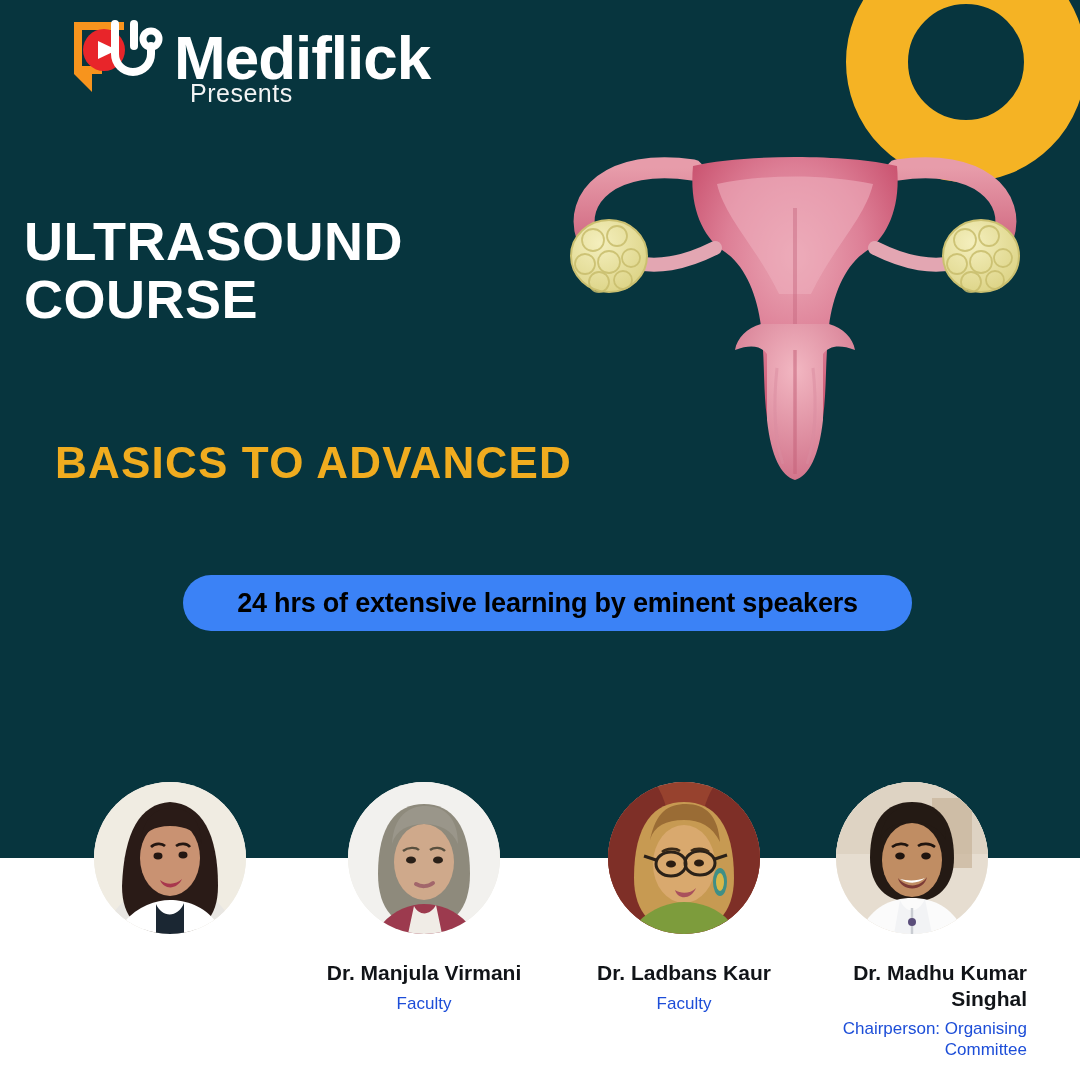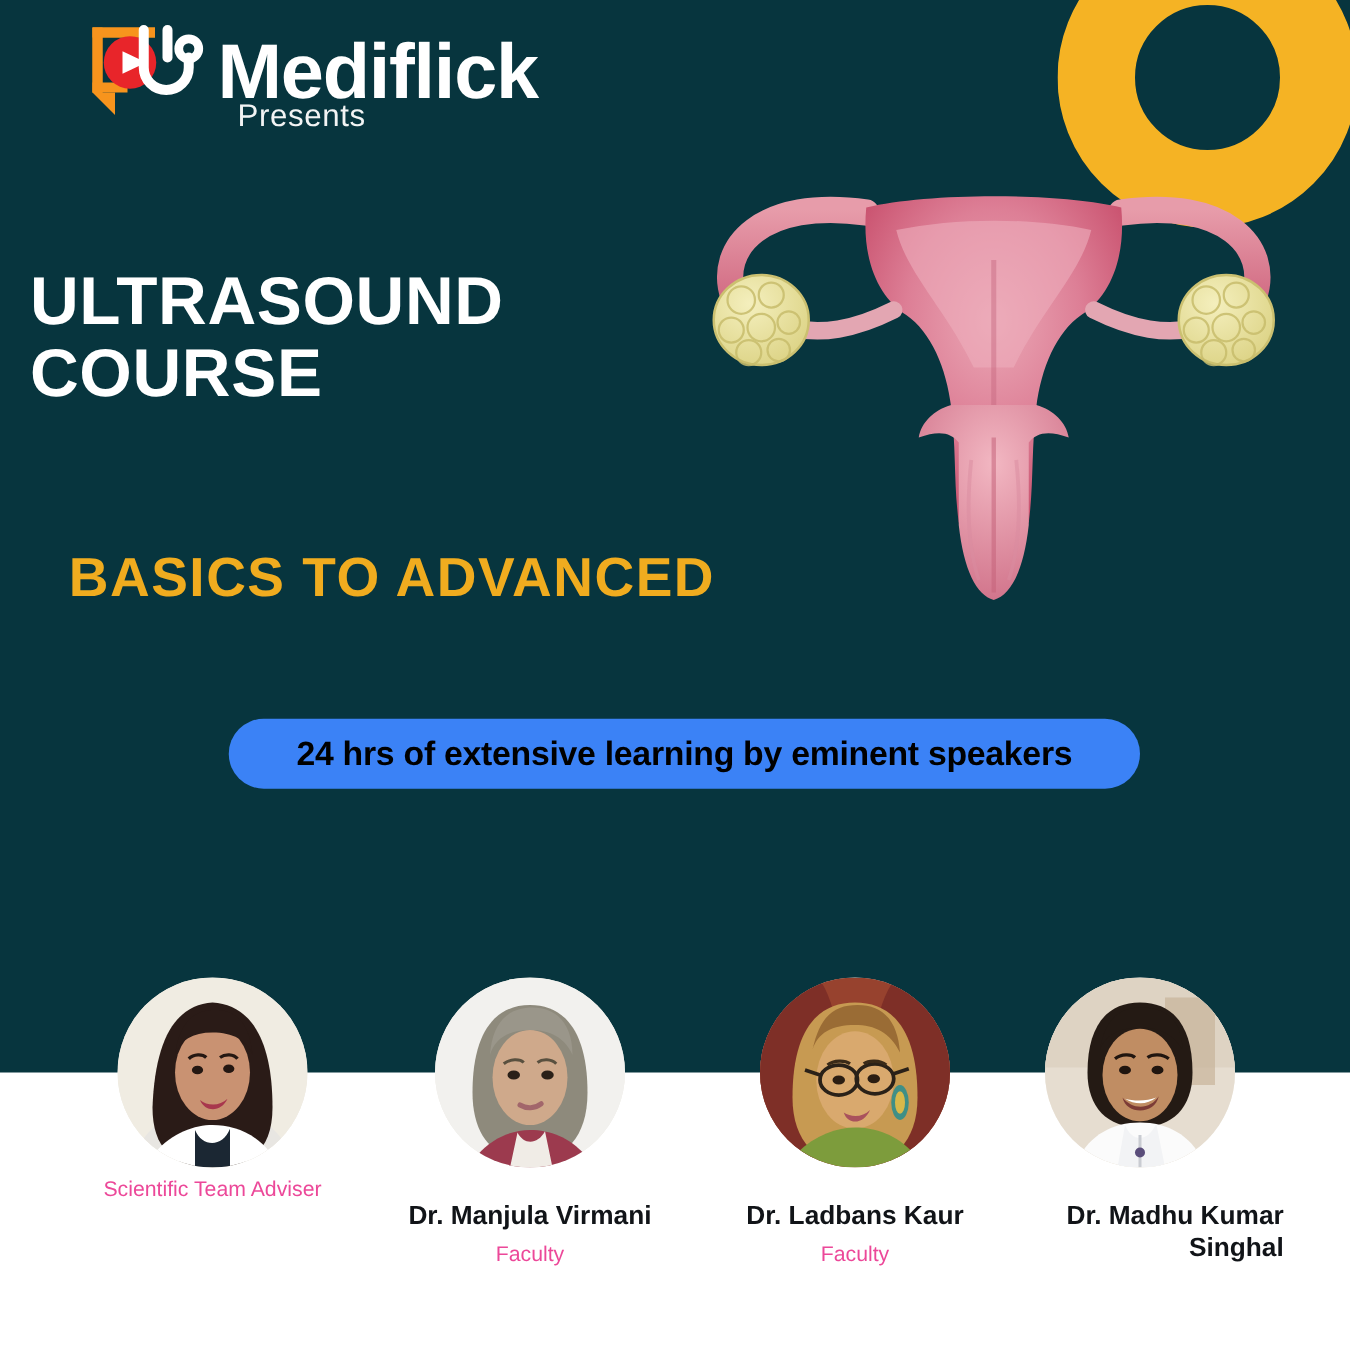--- a/index.html
+++ b/index.html
@@ -83,21 +83,21 @@
     width:152px;height:152px;border-radius:50%;
     margin:0 auto;overflow:hidden;position:relative;
     background:#efece4;
   }
   .sp-name{
     margin-top:26px;
     color:#111418;font-size:21px;font-weight:bold;line-height:1.22;
   }
   .sp-role{
     margin-top:7px;
-    color:#ec4899;font-size:17px;line-height:1.25;
+    color:#1d4ed8;font-size:17px;line-height:1.25;
   }
   #sp-0{left:55px;}
   #sp-1{left:309px;}
   #sp-2{left:569px;}
   #sp-3{left:797px;text-align:right;}
 </style>
 </head>
 <body>
 
 <div id="poster">
@@ -228,21 +228,20 @@
         <ellipse cx="64" cy="74" rx="4.5" ry="3.4" fill="#241712"></ellipse>
         <ellipse cx="89" cy="73" rx="4.5" ry="3.4" fill="#241712"></ellipse>
         <path d="M57 65 C61 61 68 61 71 64" stroke="#241712" stroke-width="2.6" fill="none"></path>
         <path d="M82 64 C86 61 93 61 96 65" stroke="#241712" stroke-width="2.6" fill="none"></path>
         <path d="M66 98 C72 103 82 103 88 97 C83 108 70 108 66 98 Z" fill="#a8374d"></path>
         <path d="M30 140 C44 124 62 118 76 118 C92 118 110 124 122 140
                  L122 152 L30 152 Z" fill="#ffffff"></path>
         <path d="M62 122 C68 136 84 136 90 121 L90 152 L62 152 Z" fill="#1b2733"></path>
       </svg>
     </div>
-    <div class="sp-role">Scientific Team Adviser</div>
   </div>
 
   <div class="speaker" id="sp-1">
     <div class="avatar">
       <svg width="152" height="152" viewBox="0 0 152 152">
         <rect width="152" height="152" fill="#f2f1ee"></rect>
         <path d="M30 92 C30 44 48 22 76 22 C104 22 122 44 122 92
                  C122 128 104 146 76 146 C48 146 30 128 30 92 Z" fill="#8e8a7c"></path>
         <ellipse cx="76" cy="80" rx="30" ry="38" fill="#cfa98b"></ellipse>
         <path d="M44 62 C46 34 60 24 78 24 C98 24 110 38 110 62
@@ -313,15 +312,16 @@
         <path d="M62 96 C70 106 84 106 91 95 C88 110 65 110 62 96 Z" fill="#7c3b36"></path>
         <path d="M64 97 C72 102 82 102 89 96 C82 99 71 99 64 97 Z" fill="#ffffff"></path>
         <path d="M26 146 C36 126 54 116 76 116 C98 116 116 126 126 146
                  L126 152 L26 152 Z" fill="#fbfbfb"></path>
         <path d="M64 118 C70 132 82 132 89 117 L96 152 L58 152 Z" fill="#f2f3f5"></path>
         <path d="M76 126 L76 152" stroke="#c9ccd2" stroke-width="2.4" fill="none"></path>
         <circle cx="76" cy="140" r="4" fill="#5a4d7a"></circle>
       </svg>
     </div>
     <div class="sp-name">Dr. Madhu Kumar Singhal</div>
+    <div class="sp-role">Chairperson: Organising Committee</div>
   </div>
 
 </div>
 
 </body></html>

